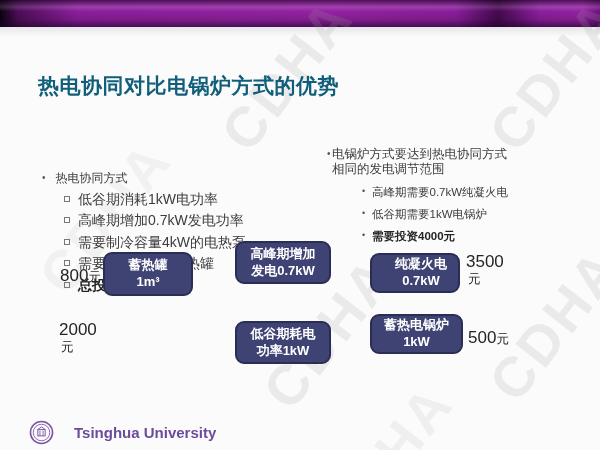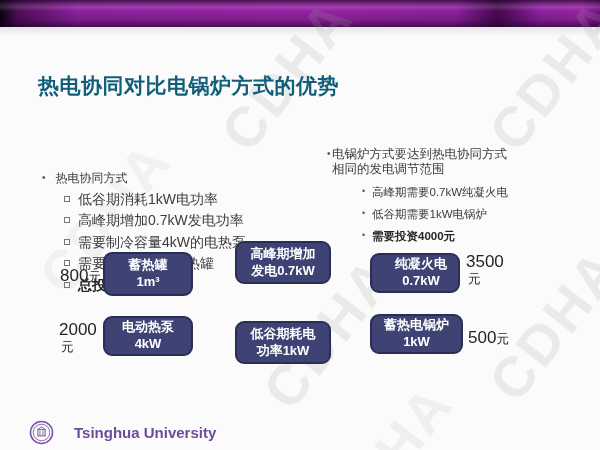--- a/index.html
+++ b/index.html
@@ -110,24 +110,20 @@
     <div>1m³</div>
   </div>
   <div class="box box-peak">
     <div>高峰期增加</div>
     <div>发电0.7kW</div>
   </div>
   <div class="box box-condensing">
     <div>纯凝火电</div>
     <div>0.7kW</div>
   </div>
-  <div class="box box-heatpump">
-    <div>电动热泵</div>
-    <div>4kW</div>
-  </div>
   <div class="box box-valley">
     <div>低谷期耗电</div>
     <div>功率1kW</div>
   </div>
   <div class="box box-boiler">
     <div>蓄热电锅炉</div>
     <div>1kW</div>
   </div>
 
   <div class="price price-800">

